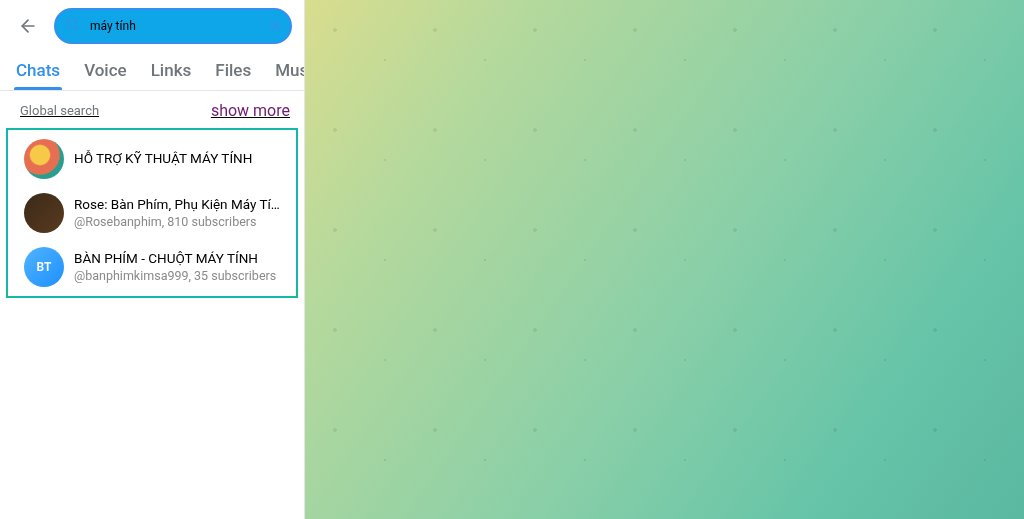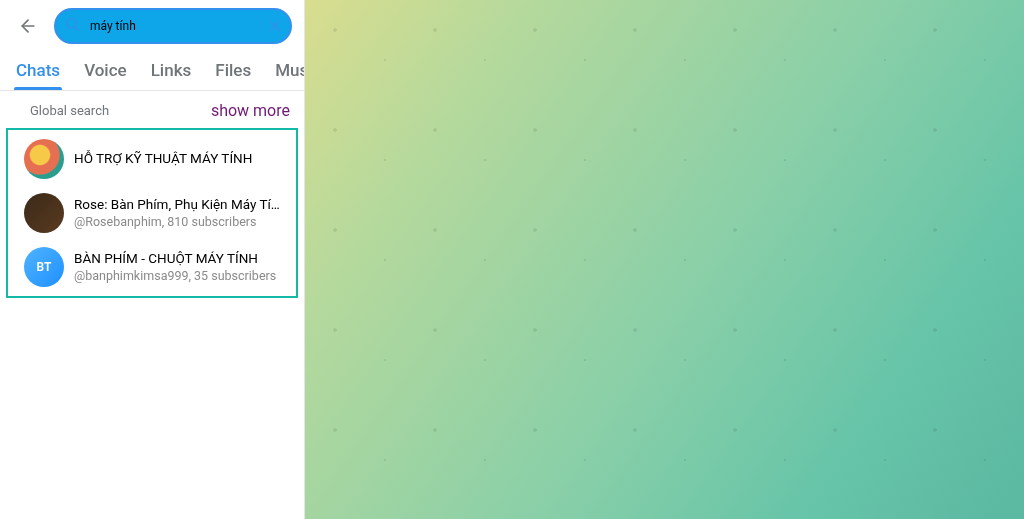--- a/index.html
+++ b/index.html
@@ -10,21 +10,21 @@
   .header-row { display: flex; align-items: center; padding: 0 12px 8px 12px; gap: 10px; }
   .back-btn { width: 32px; height: 32px; display: flex; align-items: center; justify-content: center; border-radius: 50%; cursor: pointer; color: #707579; }
   .search-wrap { flex: 1; position: relative; }
   .search-input { width: 100%; height: 36px; border: 2px solid #3390ec; border-radius: 18px; padding: 0 34px 0 34px; font-size: 12px; outline: none; color: #000; background: #0ea5e9; }
   .search-icon-left { position: absolute; left: 10px; top: 50%; transform: translateY(-50%); color: #3390ec; }
   .clear-btn { position: absolute; right: 8px; top: 50%; transform: translateY(-50%); color: #3390ec; cursor: pointer; display: flex; }
   .tabs { display: flex; padding: 0 4px; border-bottom: 1px solid #e5e5e5; overflow: hidden; }
   .tab { padding: 8px 12px 10px 12px; font-size: 17px; font-weight: 500; color: #707579; cursor: pointer; position: relative; white-space: nowrap; }
   .tab.active { color: #3390ec; }
   .tab.active::after { content: ''; position: absolute; left: 10px; right: 10px; bottom: 0; height: 3px; background: #3390ec; border-radius: 2px 2px 0 0; }
-  .section-header { display: flex; justify-content: space-between; align-items: center; padding: 10px 14px 6px 30px; font-size: 13px; }
+  .section-header { display: flex; justify-content: space-between; align-items: center; padding: 10px 14px 6px 20px; font-size: 13px; text-decoration: underline; }
   .section-title { color: #707579; }
   .show-more { color: #701a75; cursor: pointer; font-size: 16px; }
   .results-box { border: 2px solid #14b8a6; margin: 2px 6px 2px 6px; padding: 2px 8px; }
   .result-item { display: flex; align-items: center; padding: 7px 8px; cursor: pointer; }
   .avatar { width: 40px; height: 40px; border-radius: 50%; margin-right: 10px; flex-shrink: 0; display: flex; align-items: center; justify-content: center; color: #fff; font-weight: 600; font-size: 12px; }
   .avatar-0 { background: radial-gradient(circle at 40% 40%, #f7c948 28%, #e76f51 32% 56%, #2a9d8f 60%); }
   .avatar-1 { background: linear-gradient(135deg, #3a2a18, #5a3a20); font-size: 9px; }
   .avatar-2 { background: linear-gradient(135deg, #4fb3ff, #1e90ff); }
   .result-text { flex: 1; min-width: 0; }
   .result-title { font-size: 13.5px; color: #000; white-space: nowrap; overflow: hidden; text-overflow: ellipsis; line-height: 1.3; }

